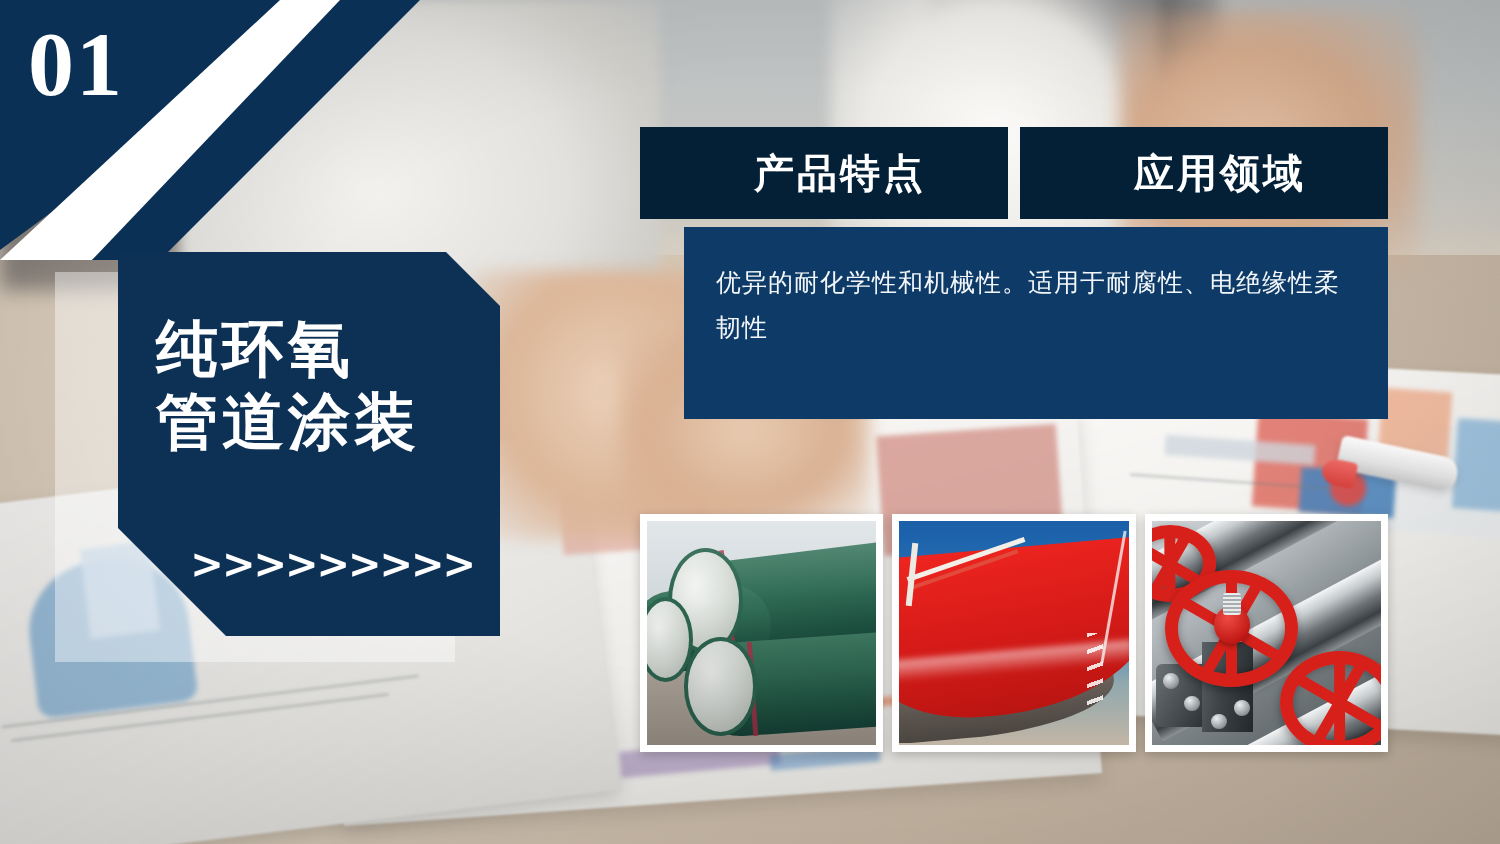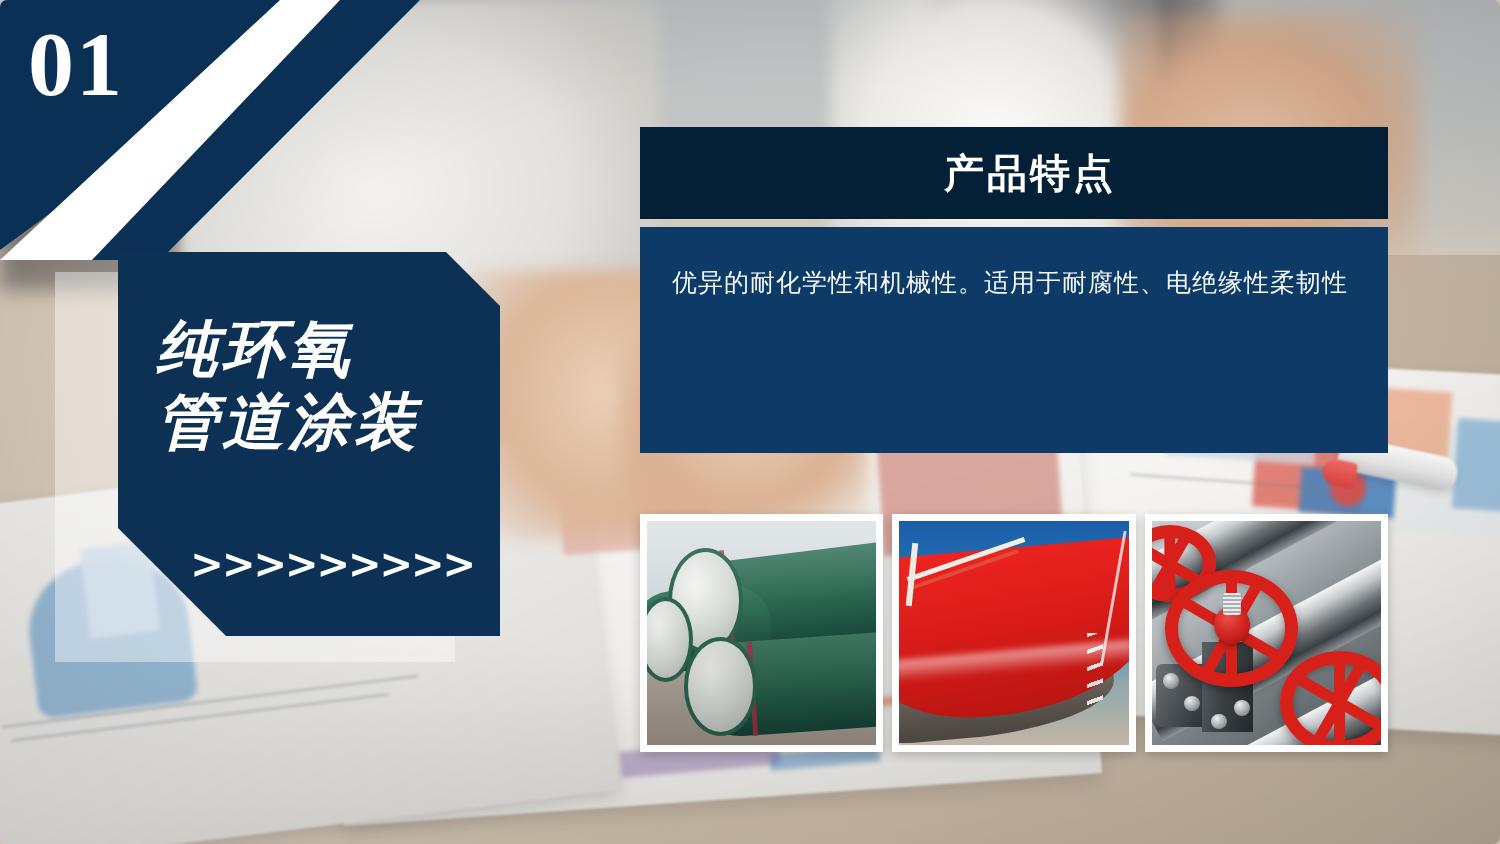--- a/index.html
+++ b/index.html
@@ -5,21 +5,21 @@
 <style>
   * { margin:0; padding:0; box-sizing:border-box; }
   html,body { width:1500px; height:844px; overflow:hidden; }
   body {
     font-family:"Liberation Sans","DejaVu Sans",sans-serif;
     background:#cbbfb0;
     position:relative;
   }
 
   
-  #slide { position:absolute; inset:0; width:1500px; height:844px; overflow:hidden;border-radius:7px; }
+  #slide { position:absolute; inset:0; width:1500px; height:844px; overflow:hidden; }
 
   .bg { position:absolute; inset:0; }
 
   
   .bg-desk {
     position:absolute; left:0; top:0; width:100%; height:100%;
     background:
       linear-gradient(177deg, rgba(255,255,255,0.06) 0%, rgba(0,0,0,0.05) 100%),
       linear-gradient(100deg,#d9cab8 0%, #e3d6c4 22%, #d4c4b0 48%, #cdbca8 70%, #c5b5a2 100%);
   }
@@ -157,21 +157,21 @@
     position:absolute; left:118px; top:252px; width:382px; height:384px;
     background:#0d3055;
     clip-path:polygon(0 0, 328px 0, 382px 54px, 382px 384px, 108px 384px, 0 276px);
   }
   .title-text {
     position:absolute; left:38px; top:60px; width:330px;
     color:#fff; font-weight:700; font-size:62px; line-height:1.18;
     letter-spacing:4px;
     font-family:"DejaVu Sans","Liberation Sans",sans-serif;
   }
-  .title-line { display:block;font-style:italic; }
+  .title-line { display:block; }
   .arrows {
     position:absolute; left:0; right:26px; top:292px;
     text-align:right; color:#fff;
     font-size:40px; font-weight:700; line-height:1;
     letter-spacing:-2px;
     font-family:"DejaVu Sans","Liberation Sans",sans-serif;
   }
 
   
   .panels { position:absolute; left:640px; top:127px; width:748px; }
@@ -179,22 +179,23 @@
   .panel-row + .panel-row { margin-top:8px; }
   .phead {
     flex:1; height:92px; background:#032037;
     display:flex; align-items:center; justify-content:center;padding-left:32px;
   }
   .phead span {
     color:#fff; font-weight:700; font-size:40px; letter-spacing:3px;
     font-family:"DejaVu Sans","Liberation Sans",sans-serif;
   }
   .pbody {
-    flex:1; height:226px; background:#0d3a66;
+    flex:1; height:192px; background:#0d3a66;
     padding:34px 30px 0 32px;
+    margin-left:44px;
   }
   .pbody p {
     color:#f2f6fa; font-size:25px; line-height:1.78; letter-spacing:1px;
     font-family:"DejaVu Sans","Liberation Sans",sans-serif;
   }
 
   
   .photos {
     position:absolute; left:640px; top:514px; width:748px; height:238px;
     display:flex; gap:9px;
@@ -380,20 +381,23 @@
     </div>
     <div class="arrows">&gt;&gt;&gt;&gt;&gt;&gt;&gt;&gt;&gt;</div>
   </div>
 
   <div class="panels">
 
     <div class="panel-row">
       <div class="phead">
         <span>产品特点</span>
       </div>
+      <div class="phead">
+        <span>应用领域</span>
+      </div>
     </div>
 
     <div class="panel-row">
       <div class="pbody">
         <p>优异的耐化学性和机械性。适用于耐腐性、电绝缘性柔韧性</p>
       </div>
     </div>
 
   </div>
 

